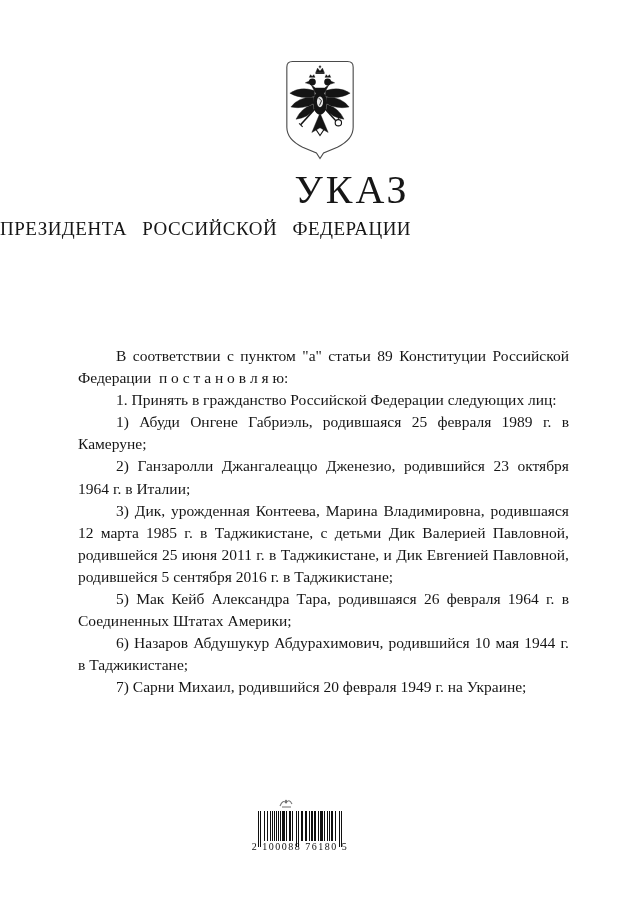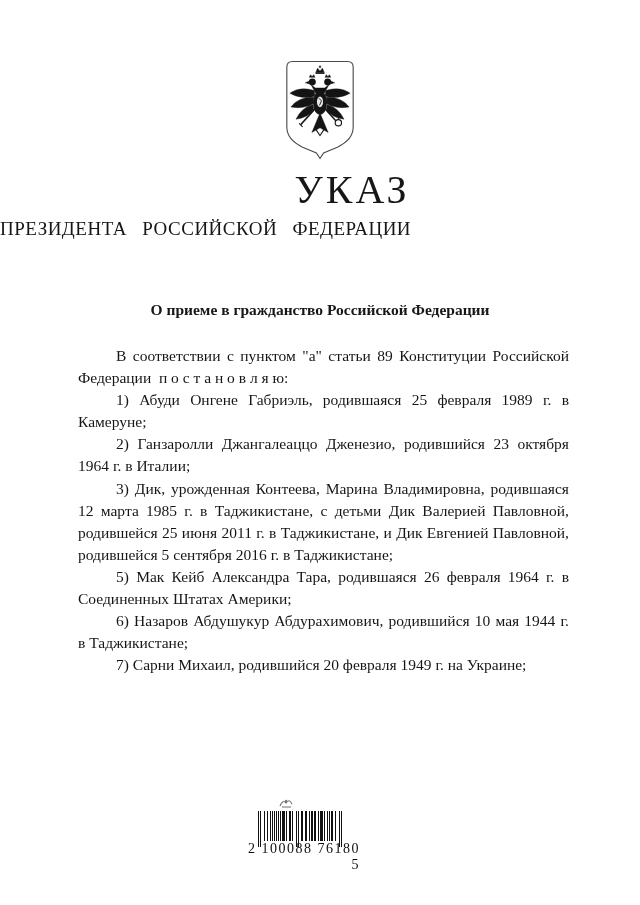--- a/index.html
+++ b/index.html
@@ -49,24 +49,24 @@
   .print-mark{
     height:15px;margin-left:-28px;
   }
   .bars{
     display:flex;align-items:flex-start;justify-content:center;
     height:36px;
   }
   .bars i{display:block;background:#101010;}
   .barcode-digits{
     margin-top:-6px;
-    font-size:14px;letter-spacing:1.5px;
+    font-size:10px;letter-spacing:1.5px;
     font-family:"Liberation Serif", serif;
     color:#101010;
-    text-align:right;
+    text-align:center;
   }
 </style>
 </head>
 <body>
 
 <div class="page">
 
   <div class="emblem">
     <svg viewBox="0 0 76 98" width="78" height="100" xmlns="http://www.w3.org/2000/svg">
 
@@ -108,24 +108,24 @@
         <line x1="56" y1="58.4" x2="56" y2="56.6" stroke-width="0.9"></line>
 
         <ellipse cx="38" cy="41" rx="3" ry="5.2" fill="#ffffff" stroke="none" opacity="0.9"></ellipse>
         <path d="M37,37.5 L39.5,40 L37.5,44.5" fill="none" stroke="#141414" stroke-width="0.9"></path>
       </g>
     </svg>
   </div>
 
   <div class="decree-title">УКАЗ</div>
   <div class="decree-subtitle">ПРЕЗИДЕНТА РОССИЙСКОЙ ФЕДЕРАЦИИ</div>
-  <div class="decree-subject">О приеме в гражданство Российской Федерации</div>
 
   <div class="decree-body">
     <p>В соответствии с пунктом "а" статьи 89 Конституции Российской Федерации &nbsp;п о с т а н о в л я ю:</p>
+    <p>1. Принять в гражданство Российской Федерации следующих лиц:</p>
     <p>1) Абуди Онгене Габриэль, родившаяся 25&nbsp;февраля 1989&nbsp;г. в Камеруне;</p>
     <p>2) Ганзаролли Джангалеаццо Дженезио, родившийся 23 октября 1964&nbsp;г. в Италии;</p>
     <p>3) Дик, урожденная Контеева, Марина Владимировна, родившаяся 12 марта 1985&nbsp;г. в Таджикистане, с детьми Дик Валерией Павловной, родившейся 25&nbsp;июня 2011&nbsp;г. в&nbsp;Таджикистане, и Дик Евгенией Павловной, родившейся 5 сентября 2016 г. в Таджикистане;</p>
     <p>5) Мак Кейб Александра Тара, родившаяся 26&nbsp;февраля 1964&nbsp;г. в Соединенных Штатах Америки;</p>
     <p>6) Назаров Абдушукур Абдурахимович, родившийся 10&nbsp;мая 1944 г. в Таджикистане;</p>
     <p>7) Сарни Михаил, родившийся 20 февраля 1949 г. на Украине;</p>
   </div>
 
   <div class="barcode">
     <div class="print-mark">

